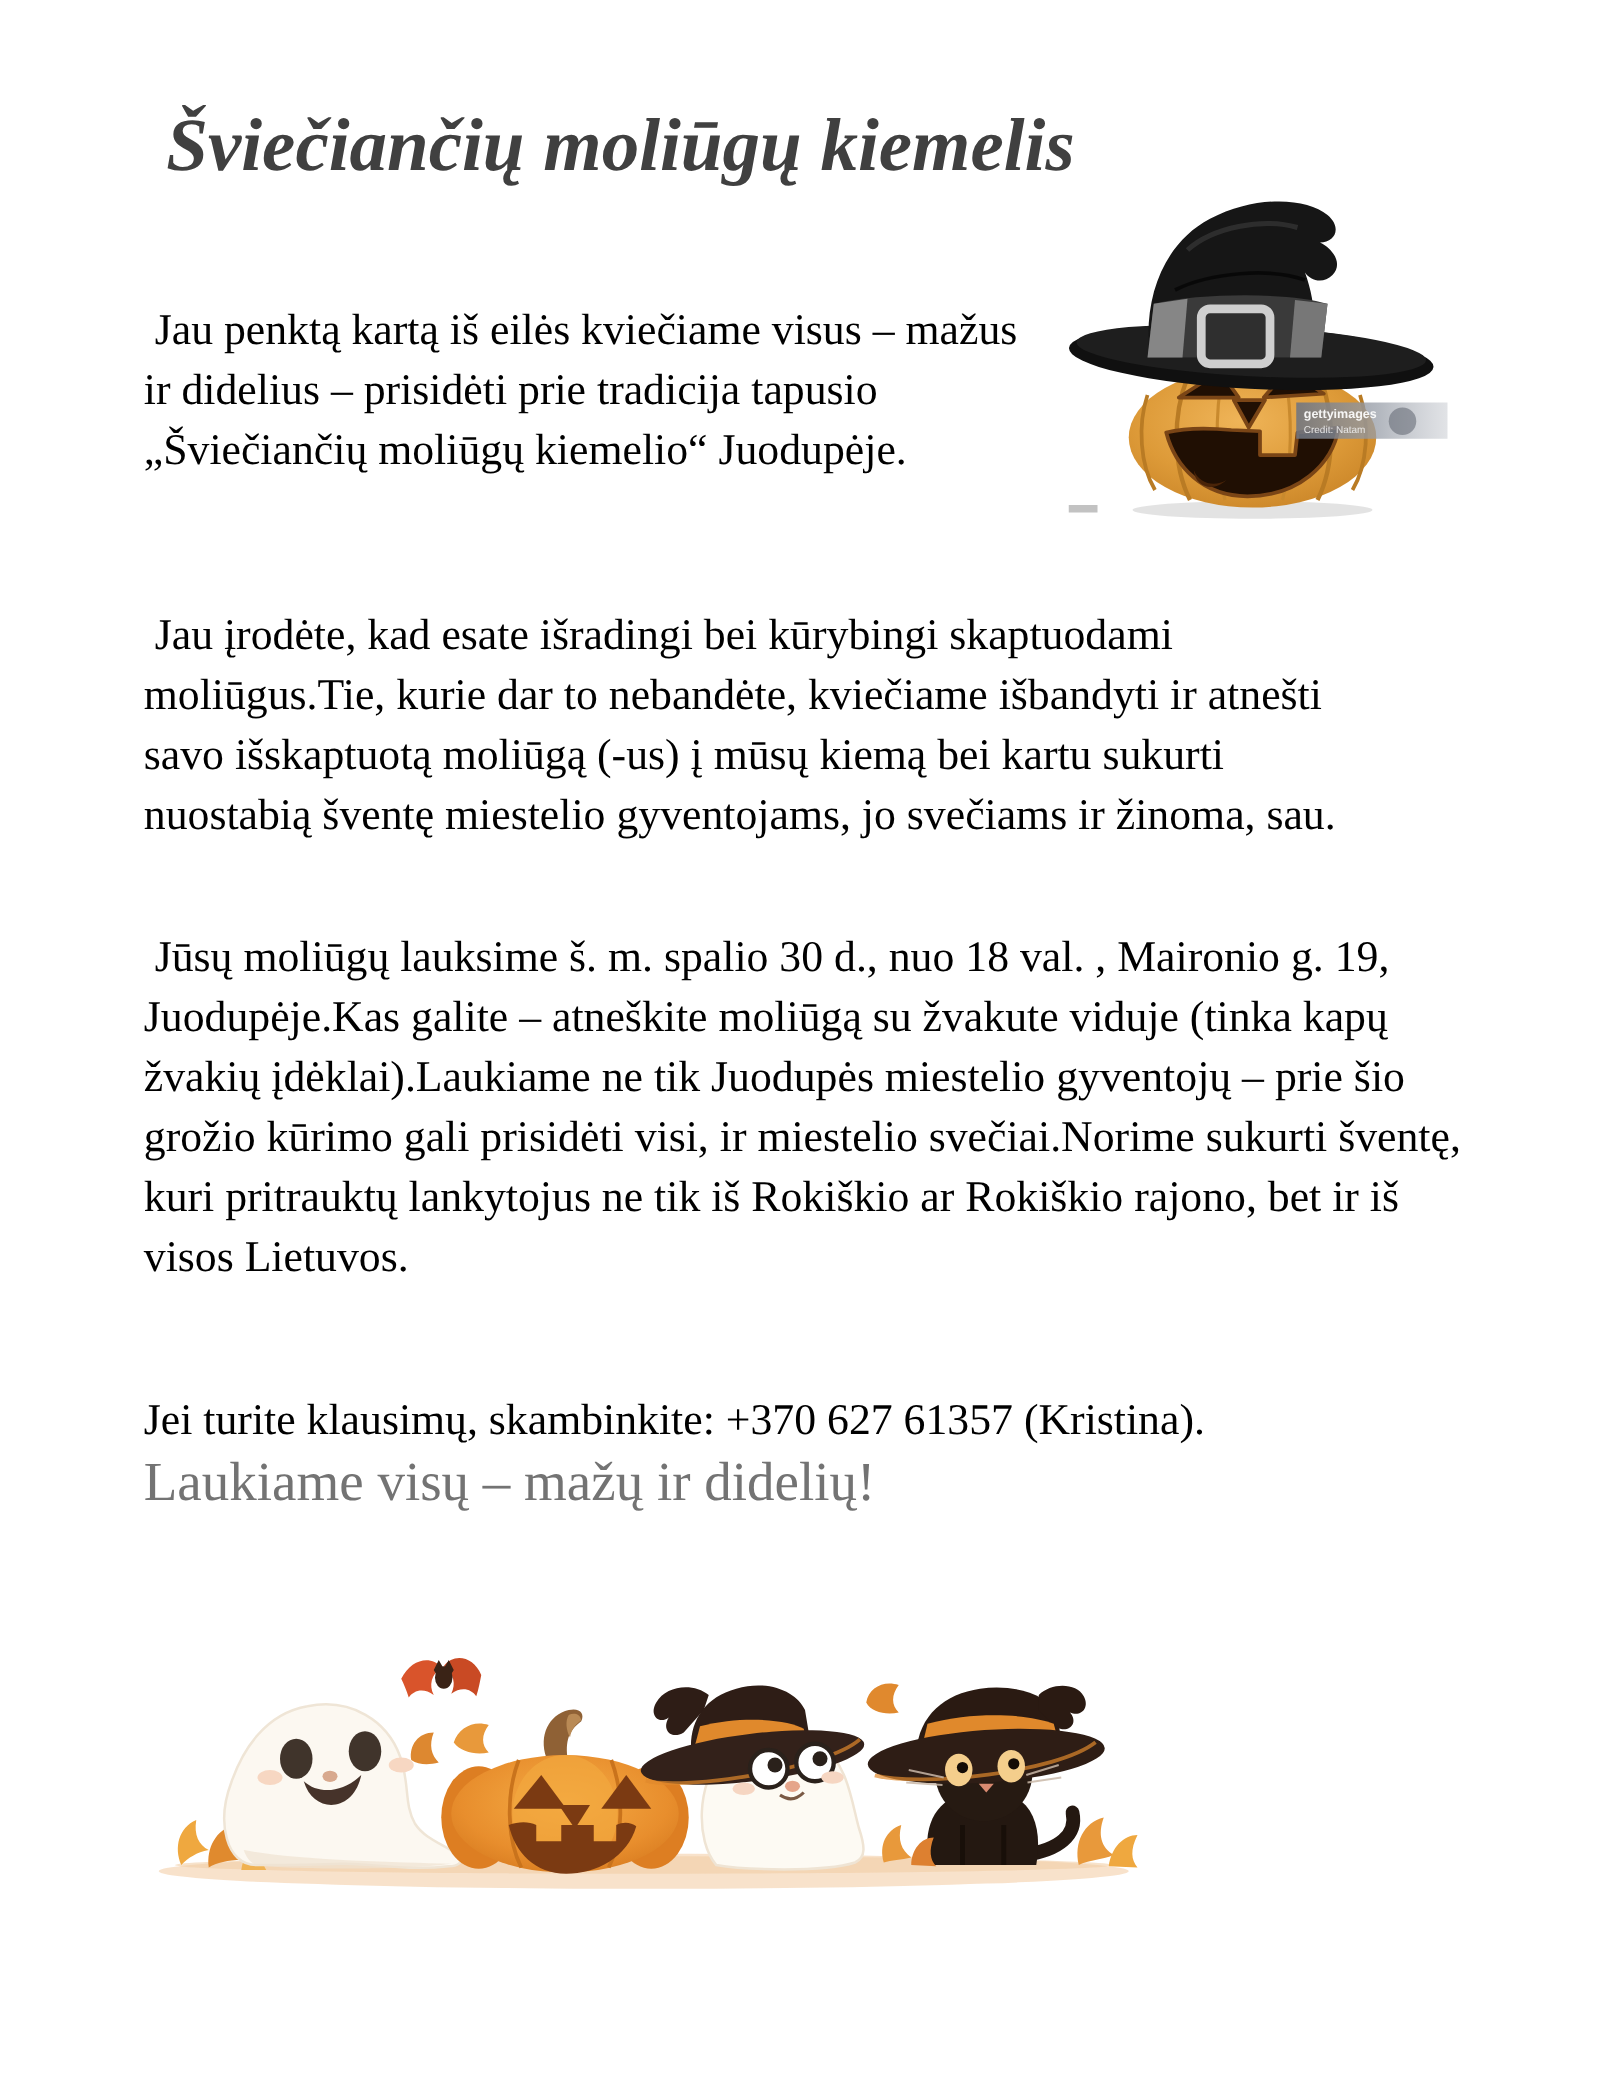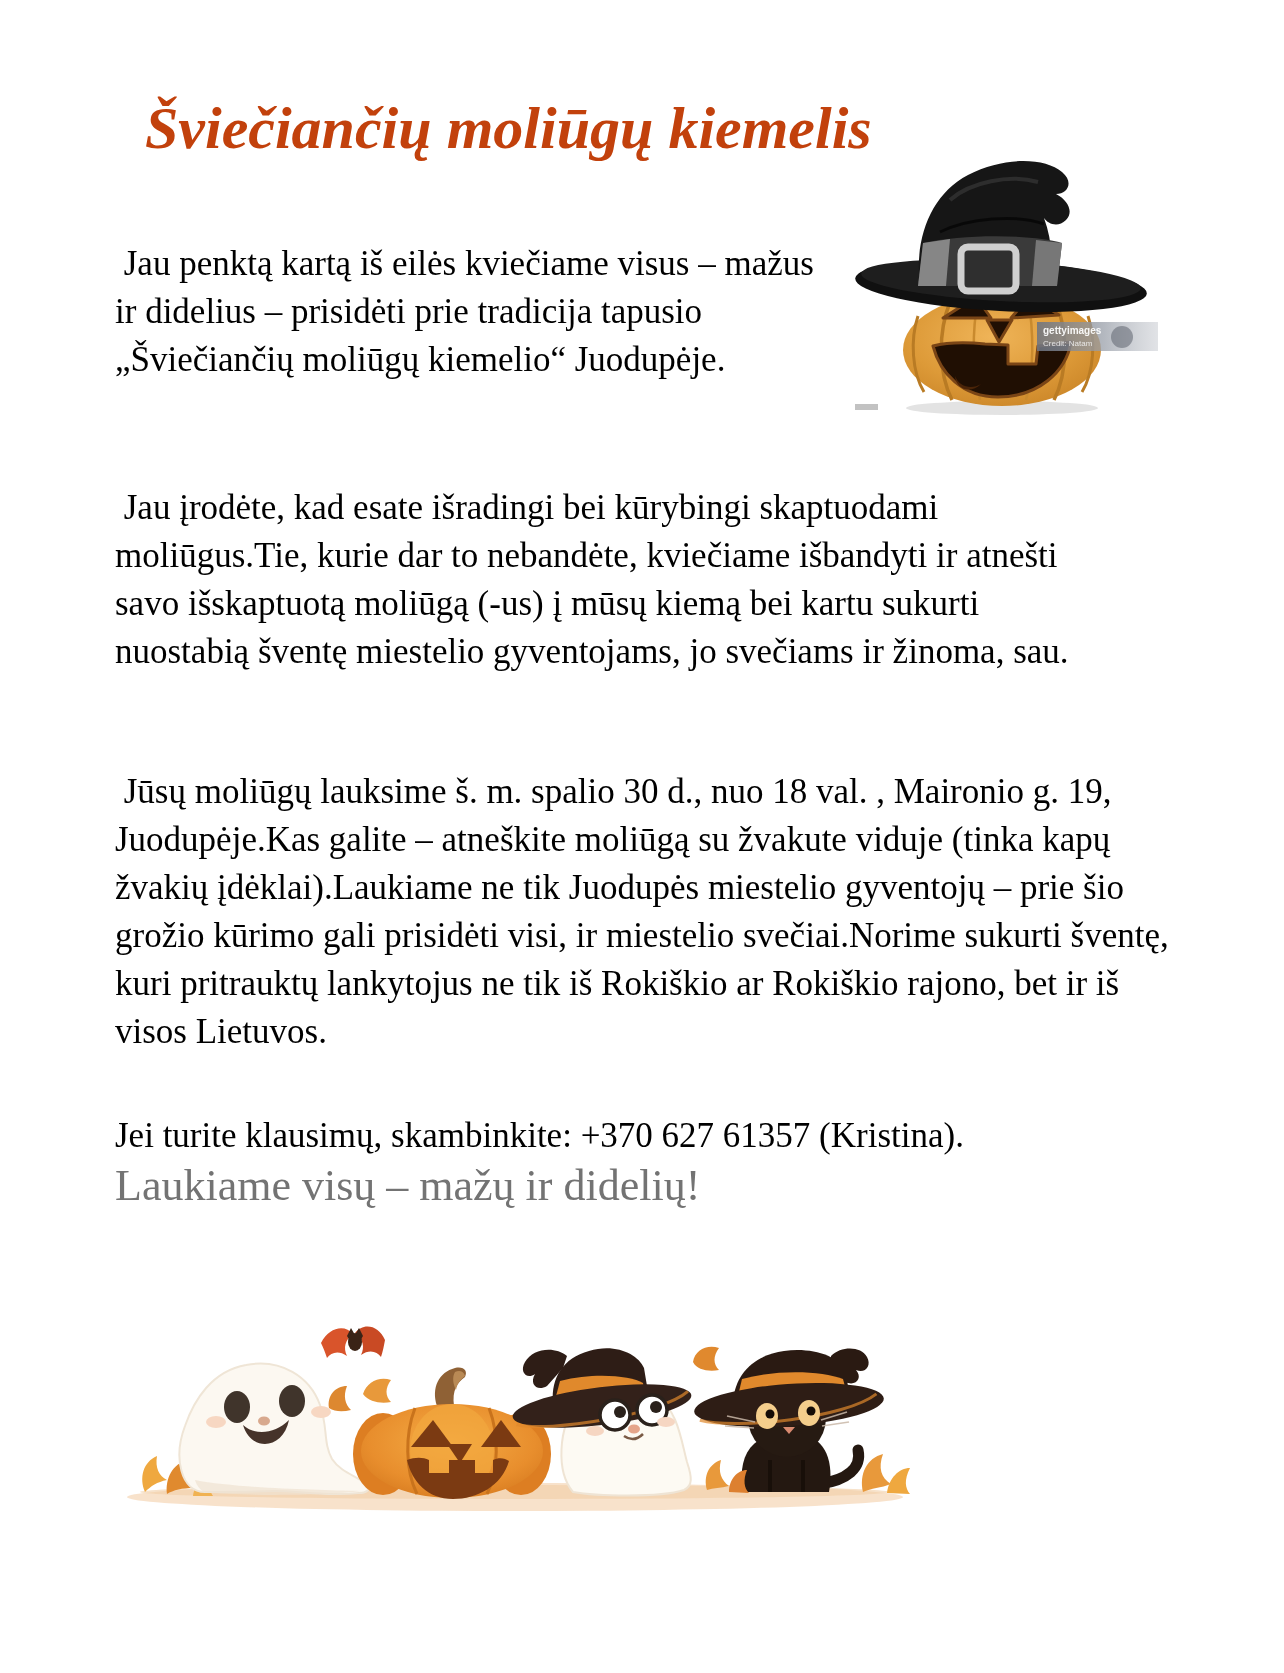--- a/index.html
+++ b/index.html
@@ -8,30 +8,30 @@
     width:1284px; height:1673px;
     background:#ffffff;
     margin:0 auto;
     font-family:"Liberation Serif","DejaVu Serif",serif;
     color:#000;
     overflow:hidden;
   }
   .title {
     position:absolute; left:133px; top:82px;
     font-size:60px; font-weight:bold; font-style:italic;
-    color:#c2410c; margin:12px; white-space:nowrap;
+    color:#404040; margin:0; white-space:nowrap;
   }
   .body-par {
     position:absolute; left:115px; margin:0;
     font-size:35px; line-height:48px;
     white-space:pre-wrap;
   }
   .p1 { top:240px; width:705px; }
   .p2 { top:484px; width:990px; }
-  .p3 { top:768px; width:1075px; }
+  .p3 { top:742px; width:1075px; }
   .p4 { top:1112px; width:1075px; }
   .closing {
     position:absolute; left:115px; top:1160px; margin:0;
     font-size:44px; line-height:52px; color:#737373;
     white-space:nowrap; font-weight:normal;
   }
   .header-art { position:absolute; left:800px; top:140px; }
   .footer-art { position:absolute; left:115px; top:1310px; }
   svg text.wm-brand { font-family:"Liberation Sans",sans-serif; font-size:10px; font-weight:bold; fill:#ffffff; opacity:.92; }
   svg text.wm-credit { font-family:"Liberation Sans",sans-serif; font-size:8px; fill:#f2f2f2; opacity:.88; }

